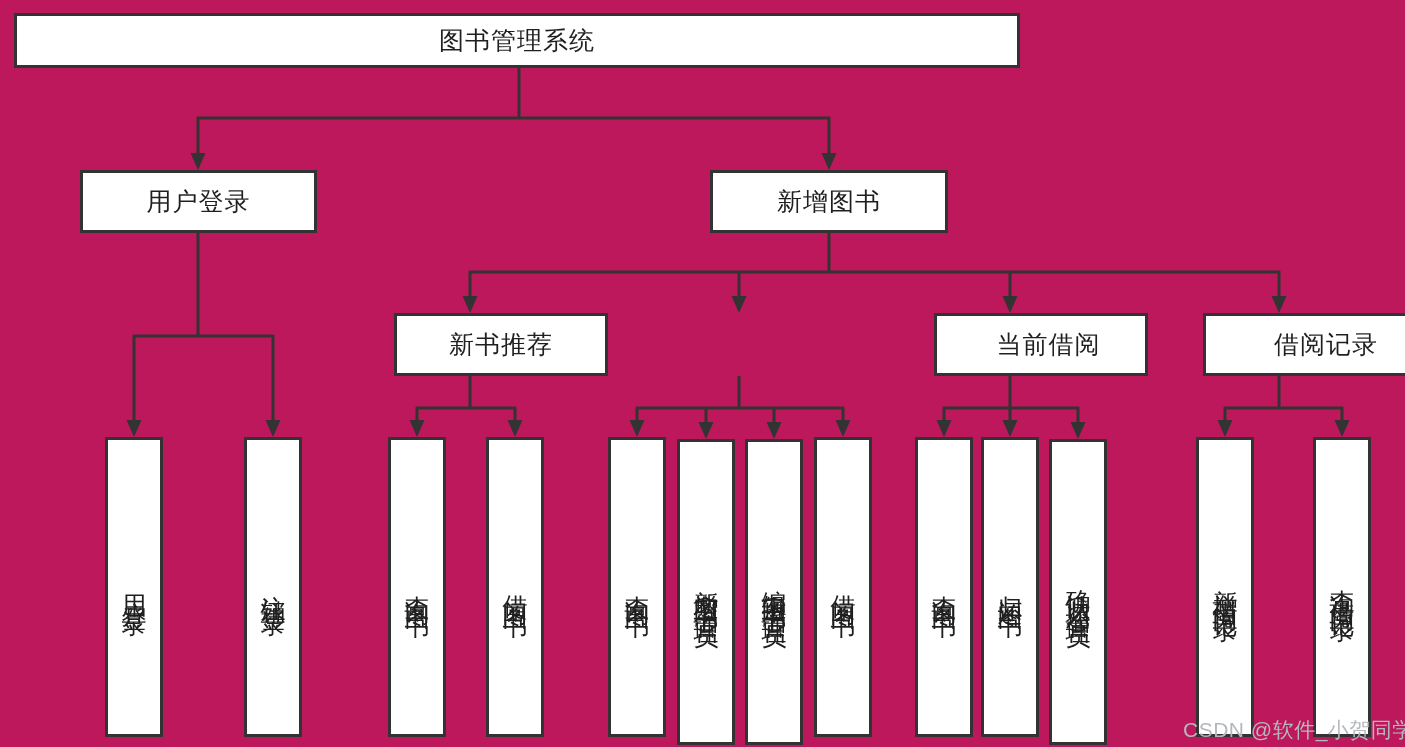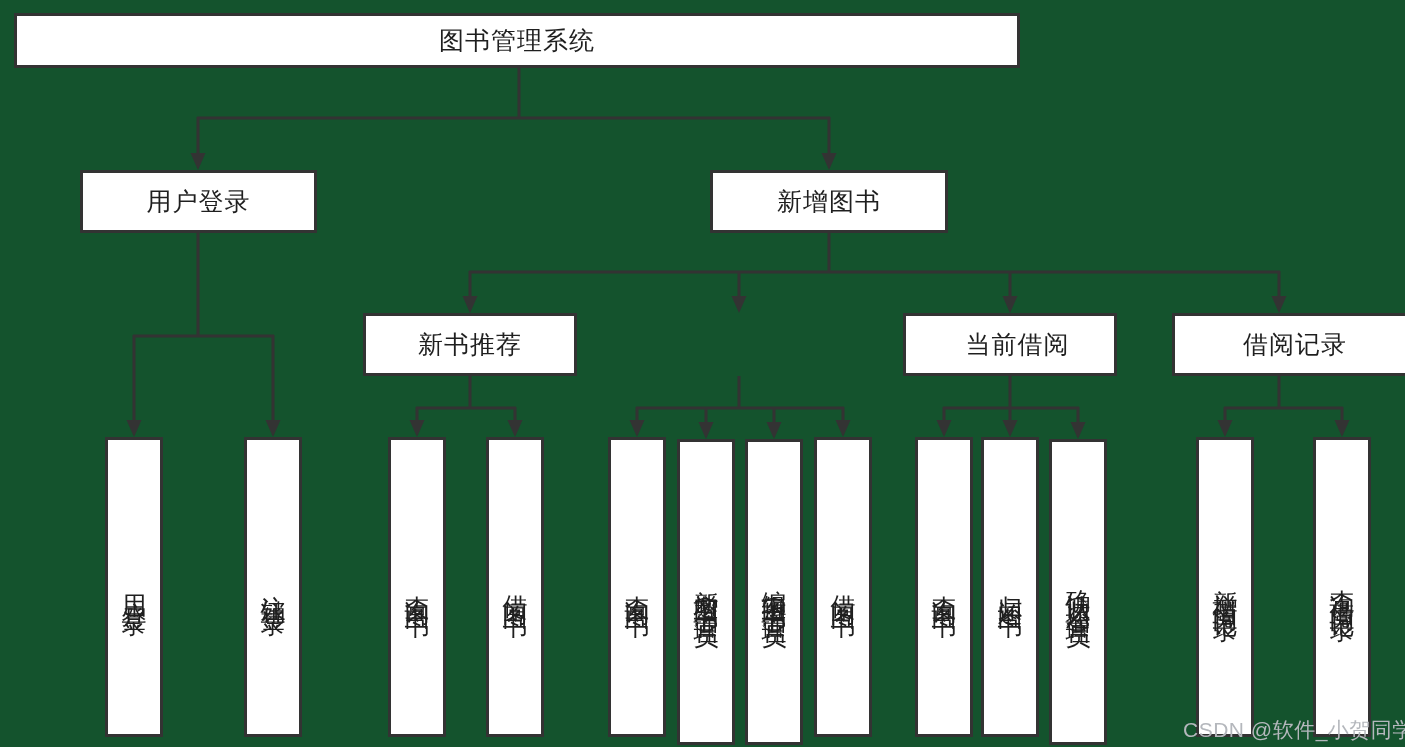--- a/index.html
+++ b/index.html
@@ -1,36 +1,36 @@
 <!DOCTYPE html>
 <html><head>
 <meta charset="utf-8">
 <style>
   html,body { margin:0; padding:0; background:#ffffff; }
   .canvas {
-    position:relative; width:1405px; height:747px; background:#14532d;
+    position:relative; width:1405px; height:747px; background:#be185d;
     font-family:"Liberation Sans","DejaVu Sans",sans-serif; overflow:hidden;
   }
   .connectors { position:absolute; left:0; top:0; width:1405px; height:747px; z-index:1; }
   .node {
     position:absolute; box-sizing:border-box; z-index:2;
     border:3px solid #333333; background:#ffffff; color:#1f1f1f;
     display:flex; align-items:center; justify-content:center;
   }
   .hlabel { font-size:25px; letter-spacing:1px; white-space:nowrap; }
   .vlabel {
     writing-mode:vertical-rl; text-orientation:mixed;
     font-size:25px; letter-spacing:6px; line-height:1;
   }
   .tall .vlabel { letter-spacing:5px; }
   
   .root  { left:14px;  top:13px;  width:1006px; height:55px; }
   .l2a   { left:80px;  top:170px; width:237px;  height:63px; }
   .l2b   { left:710px; top:170px; width:238px;  height:63px; }
-  .l3    { top:313px;  height:63px; }
+  .l3    { top:313px;  height:63px;margin-left:31px; }
   .g1    { left:363px;  width:214px; }
   .g2    { left:632px;  width:214px; }
   .g3    { left:903px;  width:214px;padding-left:15px; }
   .g4    { left:1172px; width:246px; }
   .leaf  { top:437px; width:58px; height:300px; }
   .tall  { top:439px; width:58px; height:306px; }
   .x105 {left:105px;} .x244 {left:244px;}
   .x388 {left:388px;} .x486 {left:486px;}
   .x608 {left:608px;} .x677 {left:677px;} .x745 {left:745px;} .x814 {left:814px;}
   .x915 {left:915px;} .x981 {left:981px;} .x1049 {left:1049px;}

